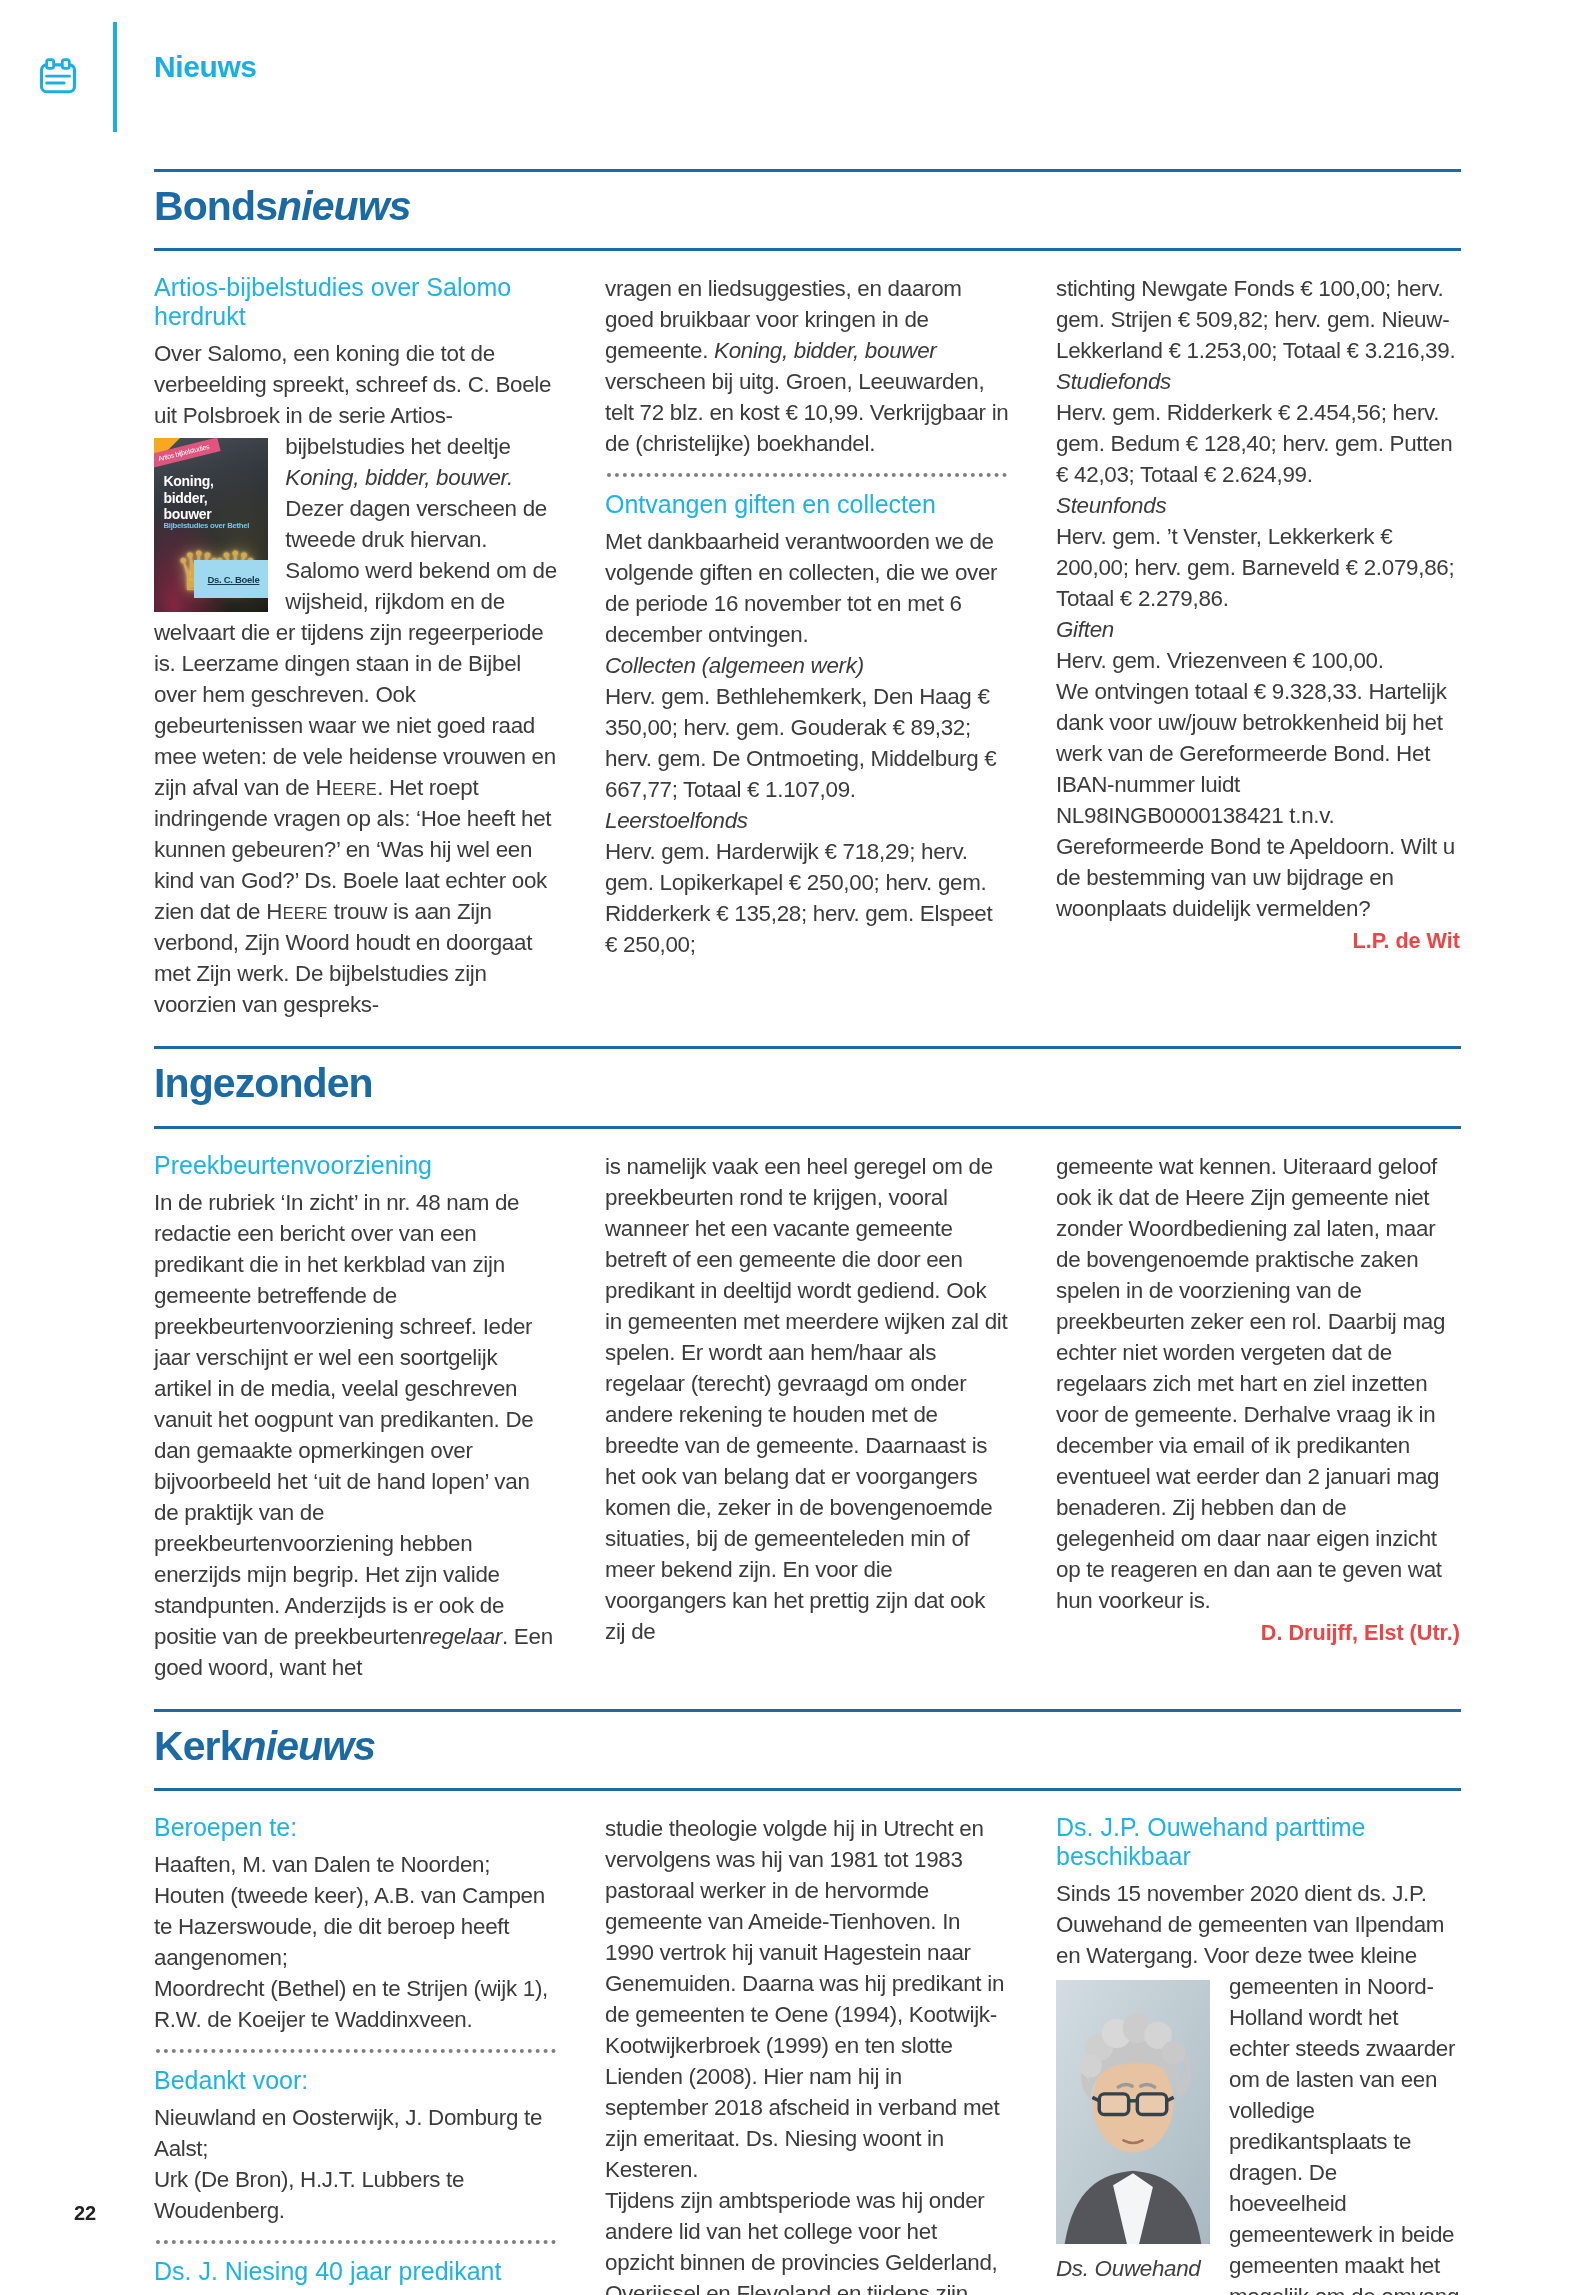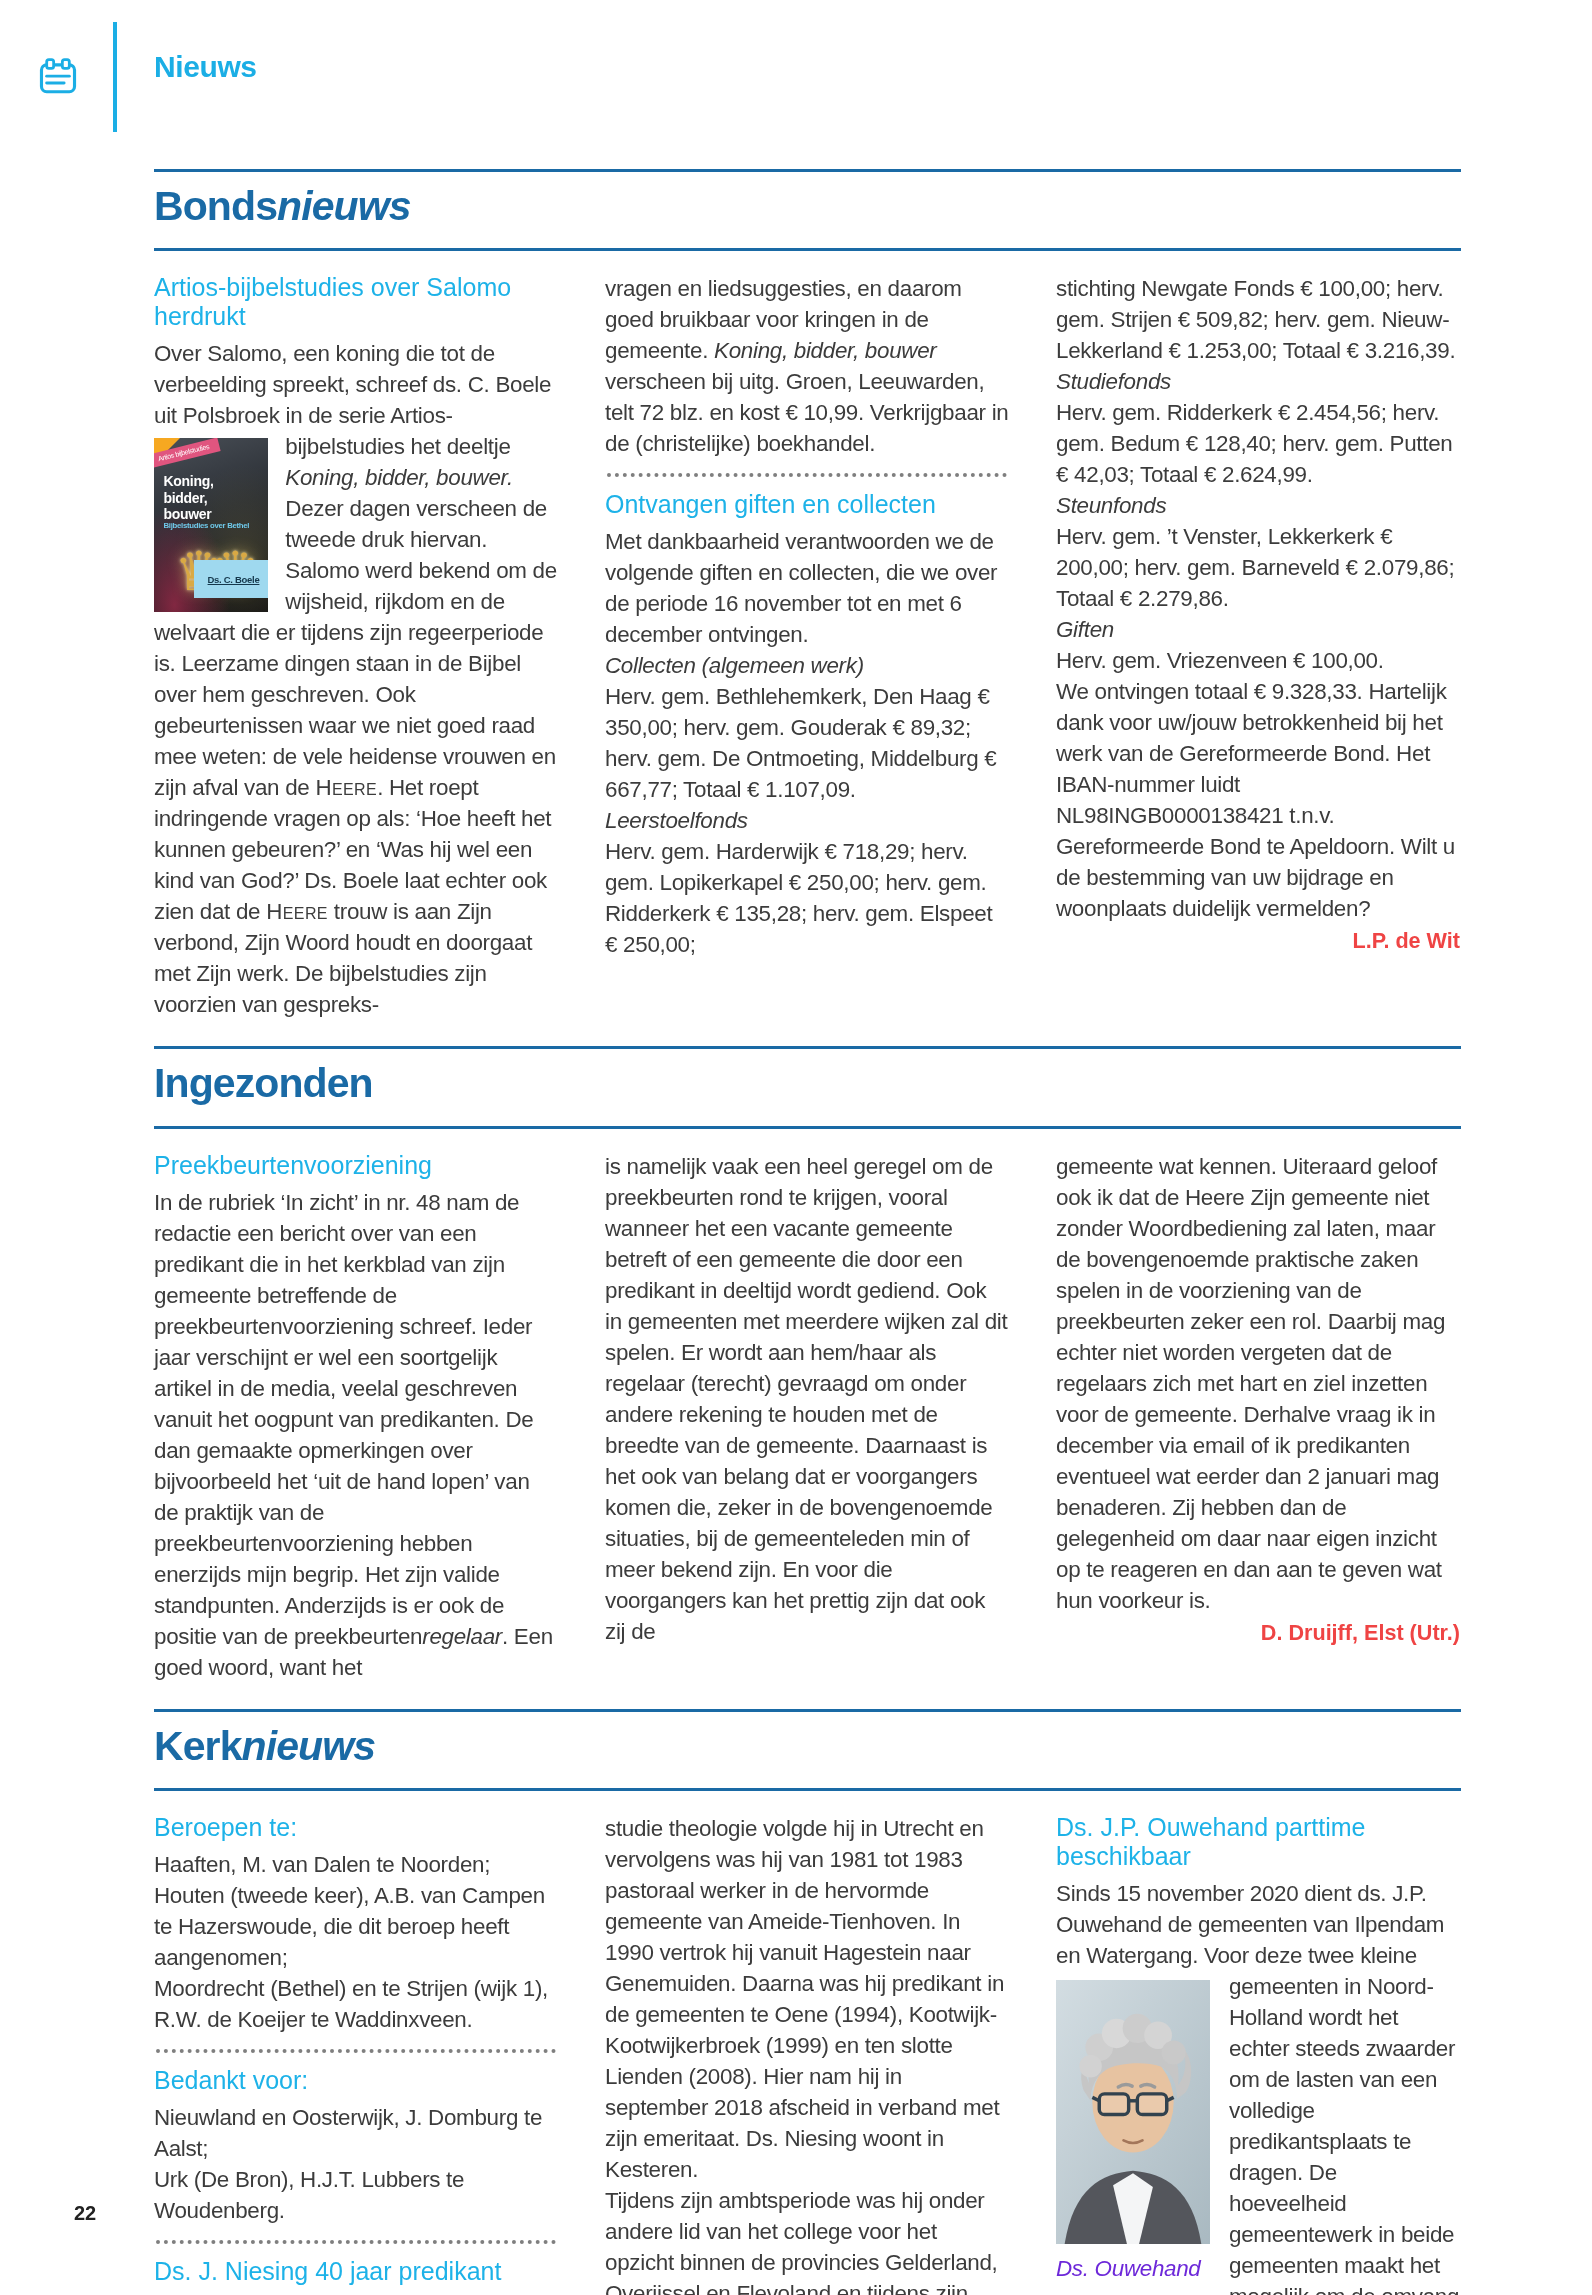--- a/index.html
+++ b/index.html
@@ -40,21 +40,21 @@
   .bc-title{position:absolute;left:9.5px;top:35px;width:95px;color:#fff;font-weight:bold;font-size:14px;line-height:16.4px;}
   .bc-sub{position:absolute;left:9.5px;top:72px;width:99px;color:#6fc9ea;font-weight:bold;font-size:7.8px;}
   .bc-crown{position:absolute;left:0;bottom:15.5px;width:100%;text-align:center;color:#d9a944;font-size:54px;line-height:52px;
      letter-spacing:-12px;text-shadow:0 0 14px rgba(247,216,119,0.8),0 0 3.5px rgba(255,240,180,0.9);}
   .bc-author{position:absolute;right:0;bottom:14px;background:#9fd9ef;color:#15384c;font-size:9.5px;
      padding:3.5px 8.6px 3.5px 14px;font-weight:bold;text-decoration:underline;}
 
   
   .portrait-float{float:left;width:154px;margin:8.6px 19px 1.7px 0;}
   .portrait-svg{display:block;width:154px;height:264px;}
-  .portrait-caption{display:block;font-style:italic;font-size:22.4px;line-height:29px;margin-top:10.4px;color:#6d28d9;letter-spacing:-0.3px;}
+  .portrait-caption{display:block;font-style:italic;font-size:22.4px;line-height:29px;margin-top:10.4px;color:#404040;letter-spacing:-0.3px;}
 
   
   .footer{position:absolute;left:0;top:2190px;width:1592px;height:35px;}
   .pagenum{position:absolute;left:74px;top:12px;font-size:20px;font-weight:bold;color:#222;}
   .credit{position:absolute;left:154px;width:1307px;text-align:center;top:0;font-size:21px;color:#2c2c2c;}
   .credit .mag{font-weight:bold;}
   .credit .date{font-style:italic;font-weight:normal;margin-left:8.6px;color:#444;}
 </style>
 </head>
 <body>

